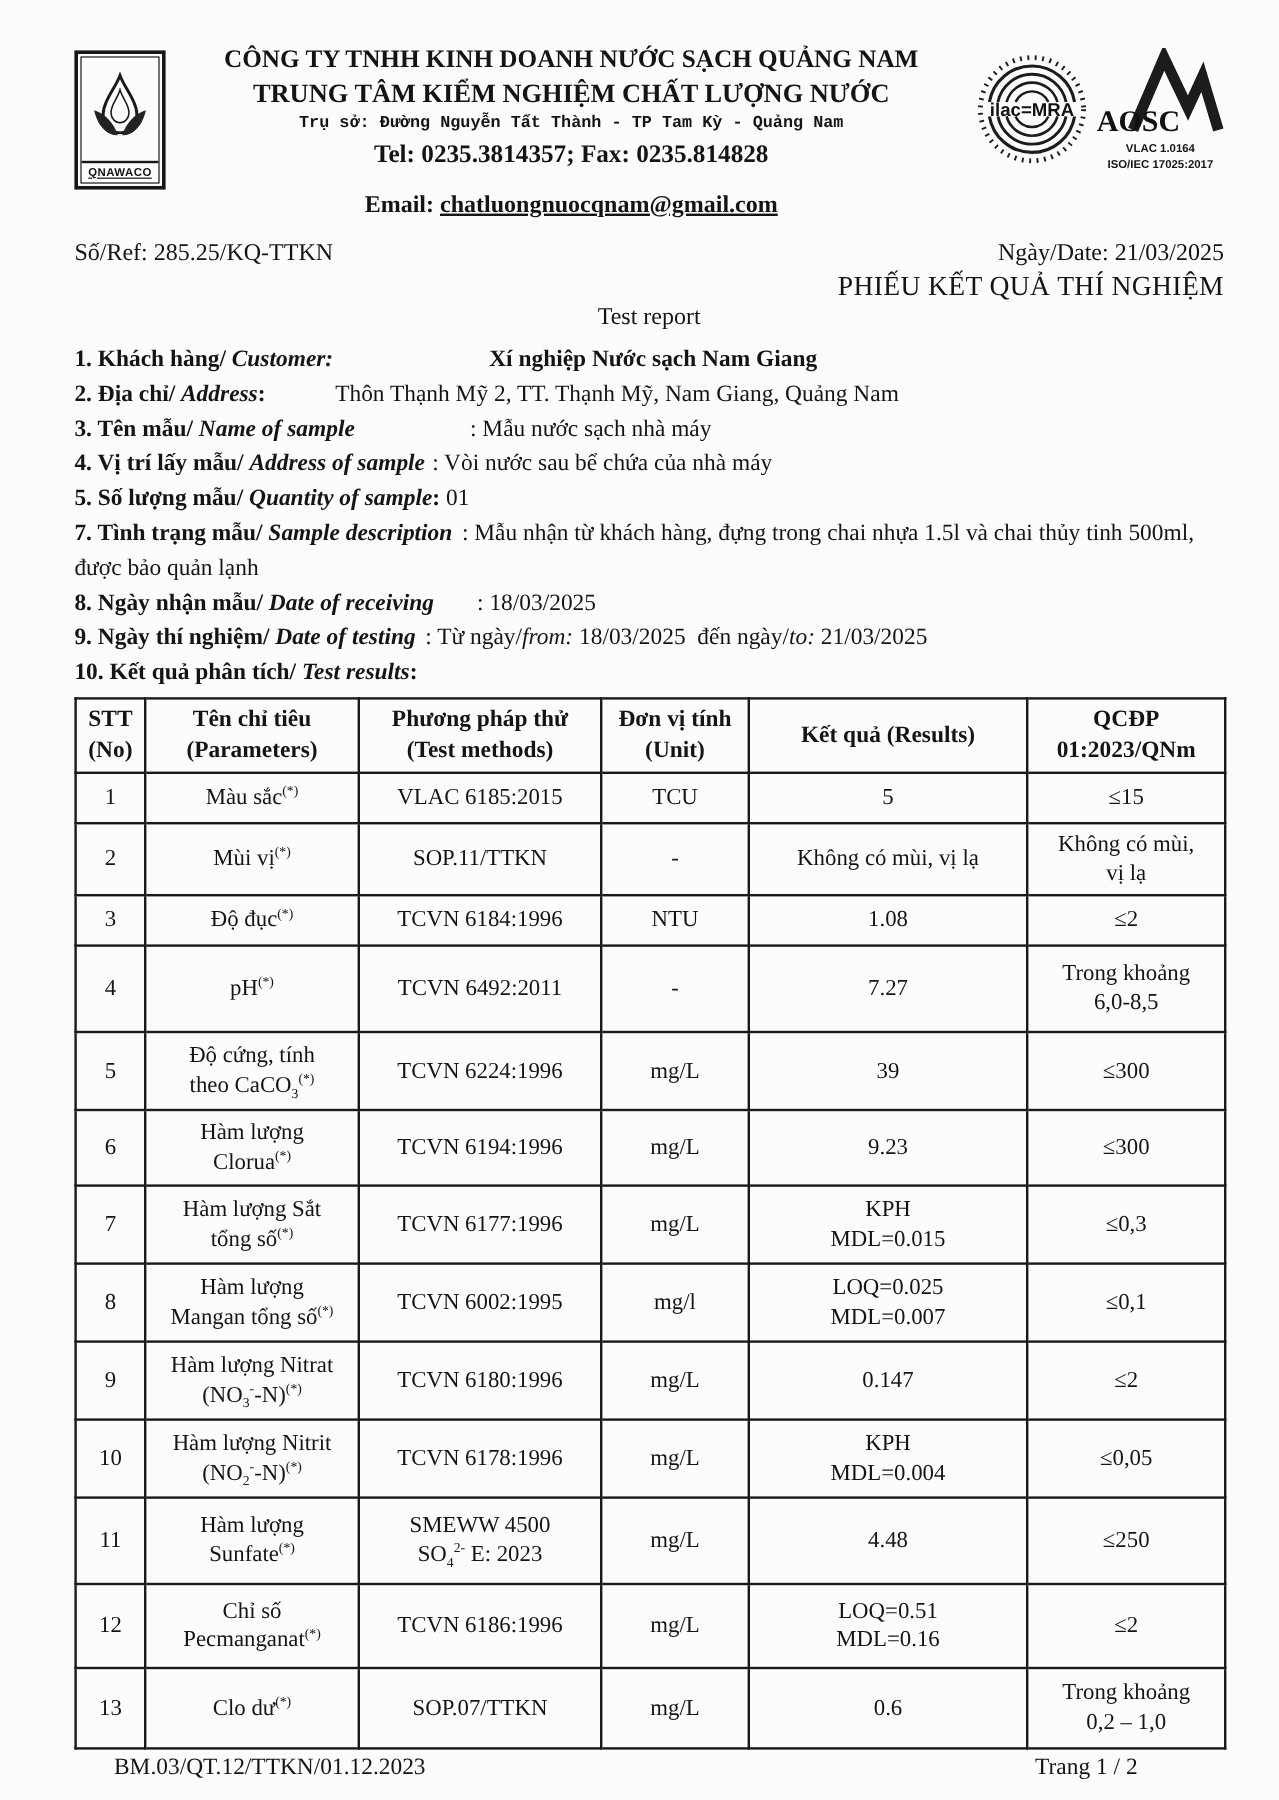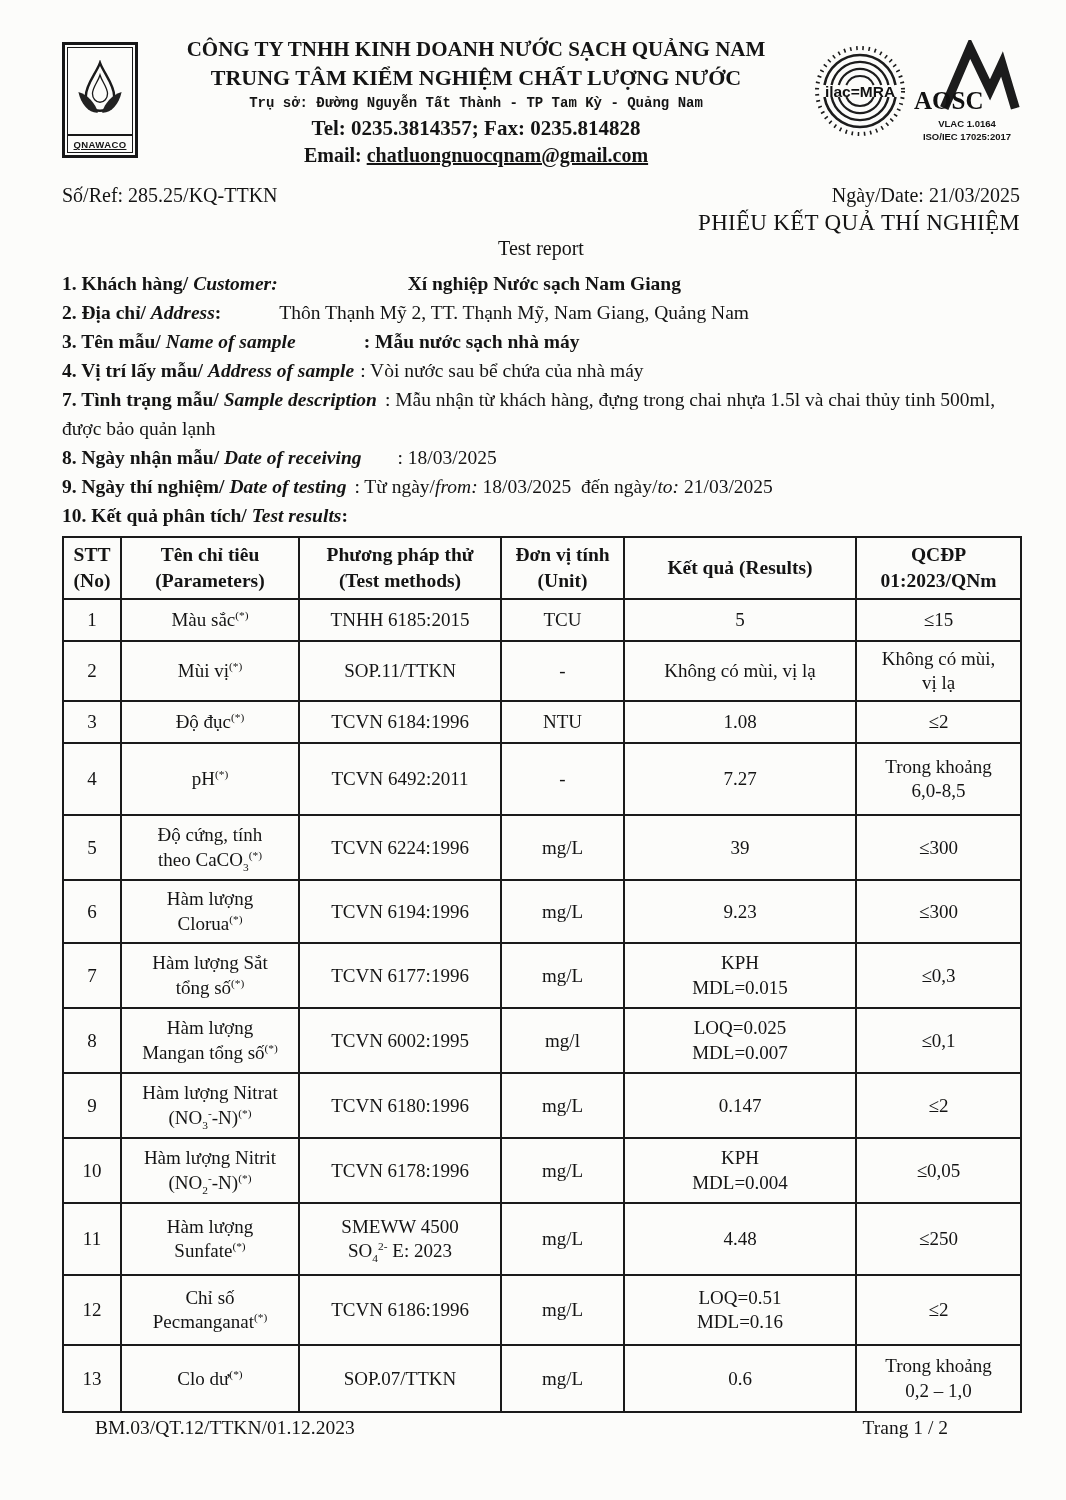--- a/index.html
+++ b/index.html
@@ -14,34 +14,34 @@
   .logo-outer{flex:0 0 auto;width:66px;height:106px;border:3px solid #171717;padding:2px;margin-top:6px;background:#fcfcfa;}
   .logo-inner{border:1px solid #171717;height:100%;box-sizing:border-box;display:flex;flex-direction:column;align-items:center;justify-content:flex-end;text-decoration:underline;}
   .logo-drop{flex:1;display:flex;align-items:center;justify-content:center;}
   .logo-name{border-top:2px solid #171717;width:100%;text-align:center;font-size:9.5px;font-weight:bold;
     font-family:"Liberation Sans","DejaVu Sans",sans-serif;padding:3px 0 2px;letter-spacing:.4px;}
   .org{flex:1;text-align:center;font-weight:bold;line-height:1.26;padding:0 2px;}
   .org .l1{font-size:21px;}
   .org .l2{font-size:22px;margin-top:2px;}
   .org .l3{font-size:14px;margin-top:3px;font-family:Liberation Mono, monospace;}
   .org .l4{font-size:21px;margin-top:2px;}
-  .org .l5{font-size:20px;margin-top:2px;}
+  .org .l5{font-size:20px;margin-top:18px;}
   .email{text-decoration:underline;}
   .certs{flex:0 0 auto;display:flex;align-items:flex-start;gap:8px;margin-top:4px;}
   .aosc{text-align:center;}
   .aosc .sub{font-family:"Liberation Sans","DejaVu Sans",sans-serif;font-size:9.5px;font-weight:bold;line-height:1.35;white-space:nowrap;}
   
   .refrow{display:flex;justify-content:space-between;font-size:20px;margin-top:16px;}
   .title{text-align:right;font-size:23px;font-weight:normal;margin-top:3px;letter-spacing:.3px;}
   .subtitle{text-align:center;font-size:20px;margin-top:1px;}
   
   .info{margin-top:9px;font-size:19.5px;line-height:29px;}
   .iline .lbl b i{margin-right:0;}
   .val{display:inline;}
-  .g130{margin-left:130px;} .g100{margin-left:68px;font-weight:bold;} .g85{margin-left:82px;}
+  .g130{margin-left:130px;} .g100{margin-left:96px;} .g85{margin-left:82px;}
   .g60{margin-left:58px;}  .g38{margin-left:36px;} .g8{margin-left:8px;}
   .g6{margin-left:6px;}    .g4{margin-left:5px;}   .g0{margin-left:0;}
   
   table.results{border-collapse:collapse;width:958px;margin-top:6px;table-layout:fixed;}
   .results th,.results td{border:2px solid #1a1a1a;text-align:center;vertical-align:middle;
     padding:2px 3px;font-size:19px;line-height:1.3;word-wrap:break-word;}
   .results th{font-weight:bold;font-size:19.5px;line-height:1.35;}
   .results thead tr{height:62px;}
   .results tbody tr:nth-child(1){height:42px;}
   .results tbody tr:nth-child(2){height:60px;}
@@ -128,20 +128,21 @@
   </div>
 
   <div class="title">PHIẾU KẾT QUẢ THÍ NGHIỆM</div>
   <div class="subtitle">Test report</div>
 
   <div class="info">
     <div class="iline"><span class="lbl"><b>1. Khách hàng/ <i>Customer:</i></b></span><span class="val g130"><b>Xí nghiệp Nước sạch Nam Giang</b></span></div>
     <div class="iline"><span class="lbl"><b>2. Địa chỉ/ <i>Address</i>:</b></span><span class="val g60">Thôn Thạnh Mỹ 2, TT. Thạnh Mỹ, Nam Giang, Quảng Nam</span></div>
     <div class="iline"><span class="lbl"><b>3. Tên mẫu/ <i>Name of sample</i></b></span><span class="val g100">: Mẫu nước sạch nhà máy</span></div>
     <div class="iline"><span class="lbl"><b>4. Vị trí lấy mẫu/ <i>Address of sample</i></b></span><span class="val g6">: Vòi nước sau bể chứa của nhà máy</span></div>
+    <div class="iline"><span class="lbl"><b>5. Số lượng mẫu/ <i>Quantity of sample</i>:</b></span><span class="val g4">01</span></div>
     <div class="iline"><span class="lbl"><b>7. Tình trạng mẫu/ <i>Sample description</i></b></span><span class="val g8">: Mẫu nhận từ khách hàng, đựng trong chai nhựa 1.5l và chai thủy tinh 500ml, được bảo quản lạnh</span></div>
     <div class="iline"><span class="lbl"><b>8. Ngày nhận mẫu/ <i>Date of receiving</i></b></span><span class="val g38">: 18/03/2025</span></div>
     <div class="iline"><span class="lbl"><b>9. Ngày thí nghiệm/ <i>Date of testing</i></b></span><span class="val g8">: Từ ngày/<i>from:</i> 18/03/2025&nbsp; đến ngày/<i>to:</i> 21/03/2025</span></div>
     <div class="iline"><span class="lbl"><b>10. Kết quả phân tích/ <i>Test results</i>:</b></span><span class="val g0"></span></div>
   </div>
 
   <table class="results">
     <colgroup>
       <col class="c-no">
         <col class="c-param">
@@ -157,21 +158,21 @@
         <th>Phương pháp thử<br>(Test methods)</th>
         <th>Đơn vị tính<br>(Unit)</th>
         <th>Kết quả (Results)</th>
         <th>QCĐP<br>01:2023/QNm</th>
       </tr>
     </thead>
     <tbody>
   <tr>
     <td>1</td>
     <td>Màu sắc<sup>(*)</sup></td>
-    <td>TNHH 6185:2015</td>
+    <td>VLAC 6185:2015</td>
     <td>TCU</td>
     <td>5</td>
     <td>≤15</td>
   </tr>
 
   <tr>
     <td>2</td>
     <td>Mùi vị<sup>(*)</sup></td>
     <td>SOP.11/TTKN</td>
     <td>-</td>

